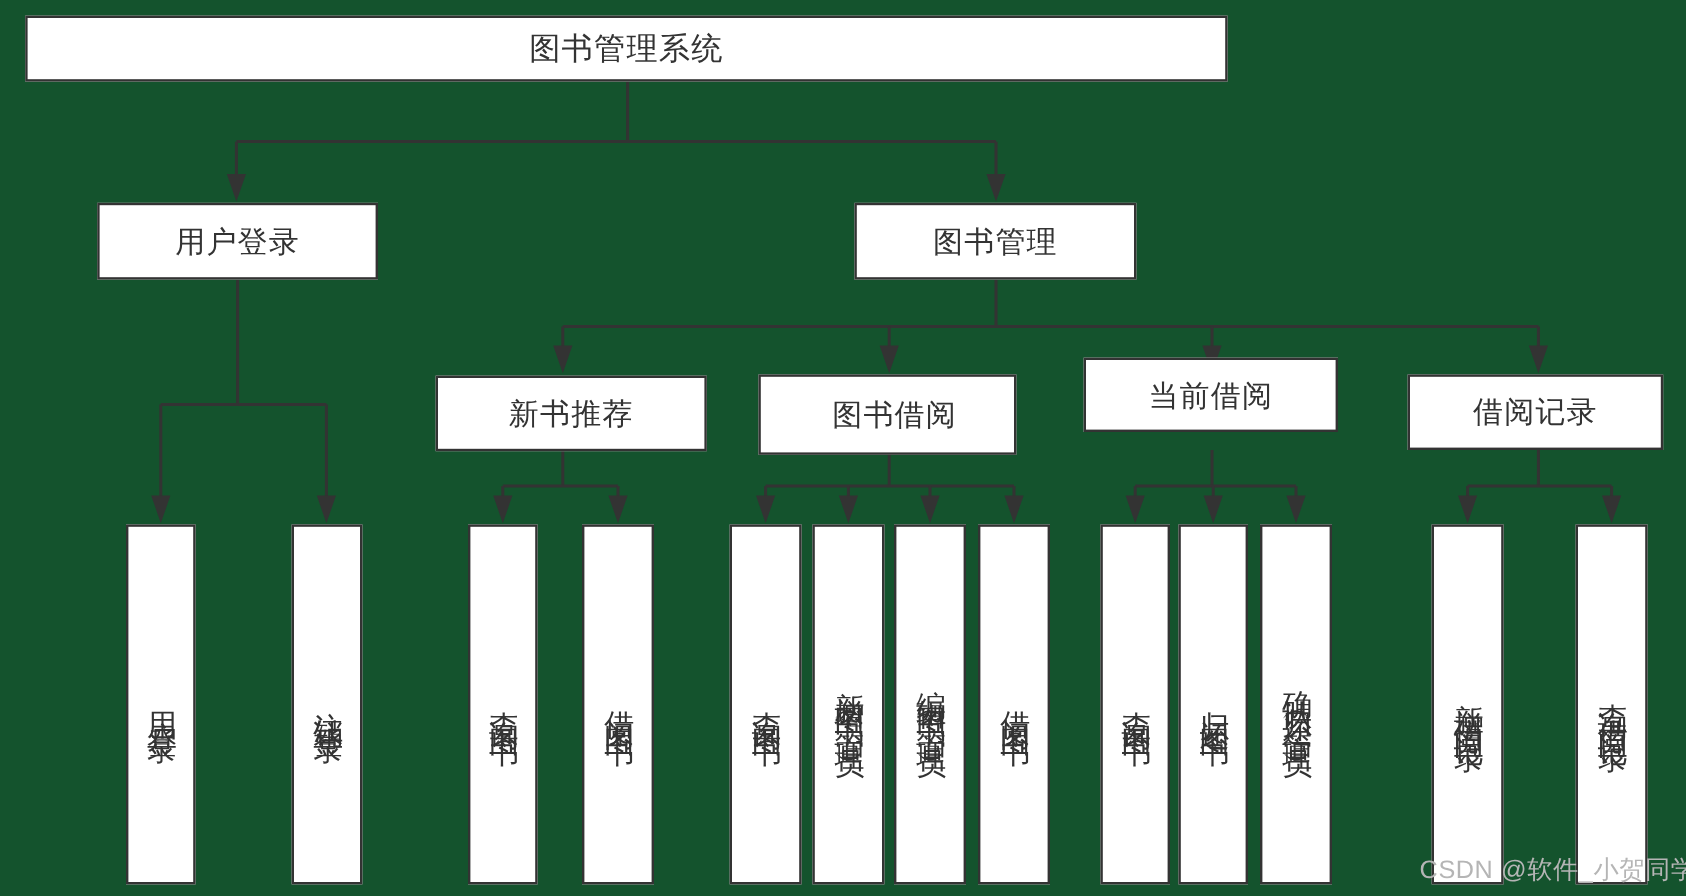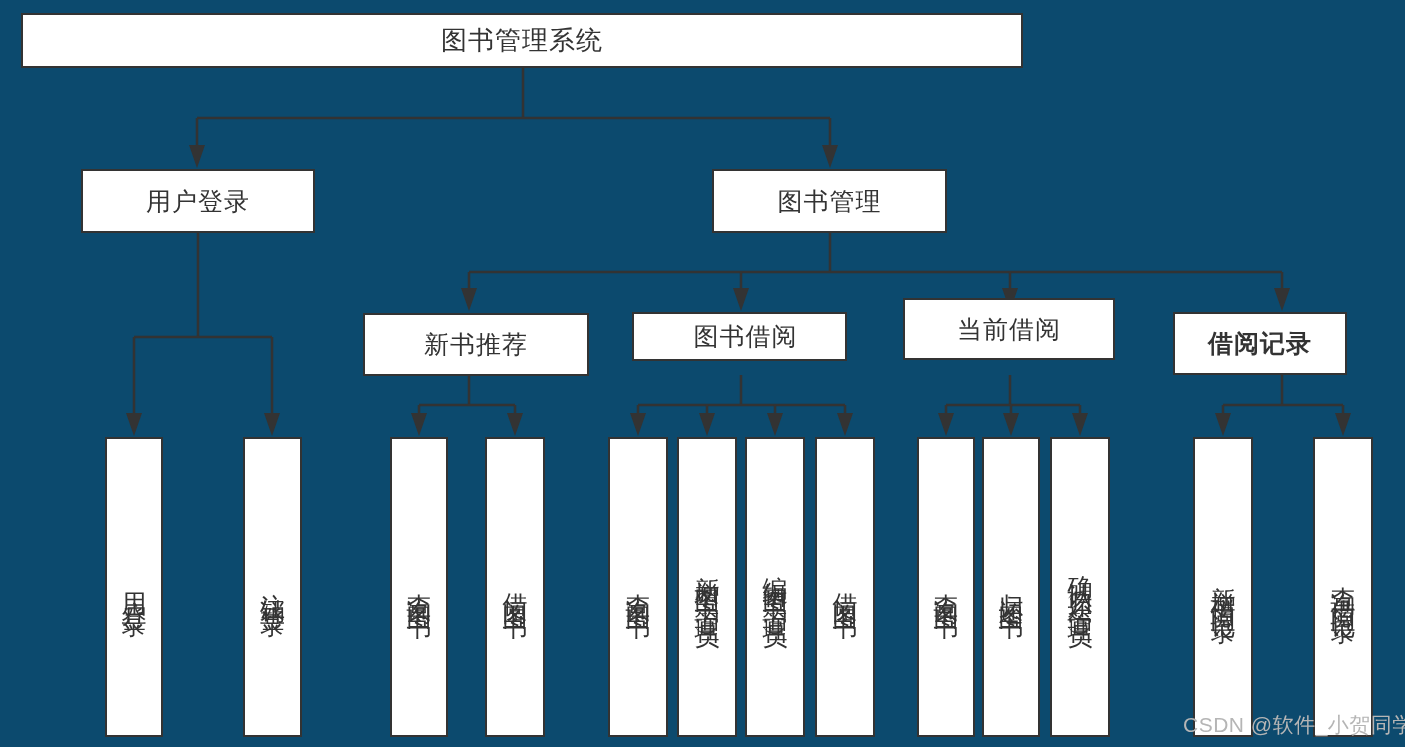--- a/index.html
+++ b/index.html
@@ -1,19 +1,19 @@
 <!DOCTYPE html>
 <html><head>
 <meta charset="utf-8">
 <style>
   html,body{margin:0;padding:0;background:#ffffff;}
   .stage{
     position:relative;
     width:1405px;height:747px;
-    background:#0c4a6e;
+    background:#14532d;
     font-family:"Liberation Sans","DejaVu Sans",sans-serif;
     color:#333333;
     overflow:hidden;
   }
   .connectors{position:absolute;left:0;top:0;z-index:1;}
   .box{
     position:absolute;
     box-sizing:border-box;
     background:#ffffff;
     border:2.5px solid #333333;
@@ -126,27 +126,27 @@
   <div class="box box-h" style="left:81px;top:169px;width:234px;height:64px;">
     <span>用户登录</span>
   </div>
   <div class="box box-h" style="left:363px;top:313px;width:226px;height:63px;">
     <span>新书推荐</span>
   </div>
 
   <div class="box box-h" style="left:712px;top:169px;width:235px;height:64px;">
     <span>图书管理</span>
   </div>
-  <div class="box box-h" style="left:632px;top:312px;width:215px;height:49px;padding-left:12px;">
+  <div class="box box-h" style="left:632px;top:312px;width:215px;height:67px;padding-left:12px;">
     <span>图书借阅</span>
   </div>
   <div class="box box-h" style="left:903px;top:298px;width:212px;height:62px;">
     <span>当前借阅</span>
   </div>
-  <div class="box box-h" style="left:1173px;top:312px;width:174px;height:63px;font-weight:bold;">
+  <div class="box box-h" style="left:1173px;top:312px;width:213px;height:63px;">
     <span>借阅记录</span>
   </div>
 
   <div class="box box-v" style="left:105px;top:437px;width:58px;height:300px;">
     <span class="vtext">用户登录</span>
   </div>
   <div class="box box-v" style="left:243px;top:437px;width:59px;height:300px;">
     <span class="vtext">注销登录</span>
   </div>
 

